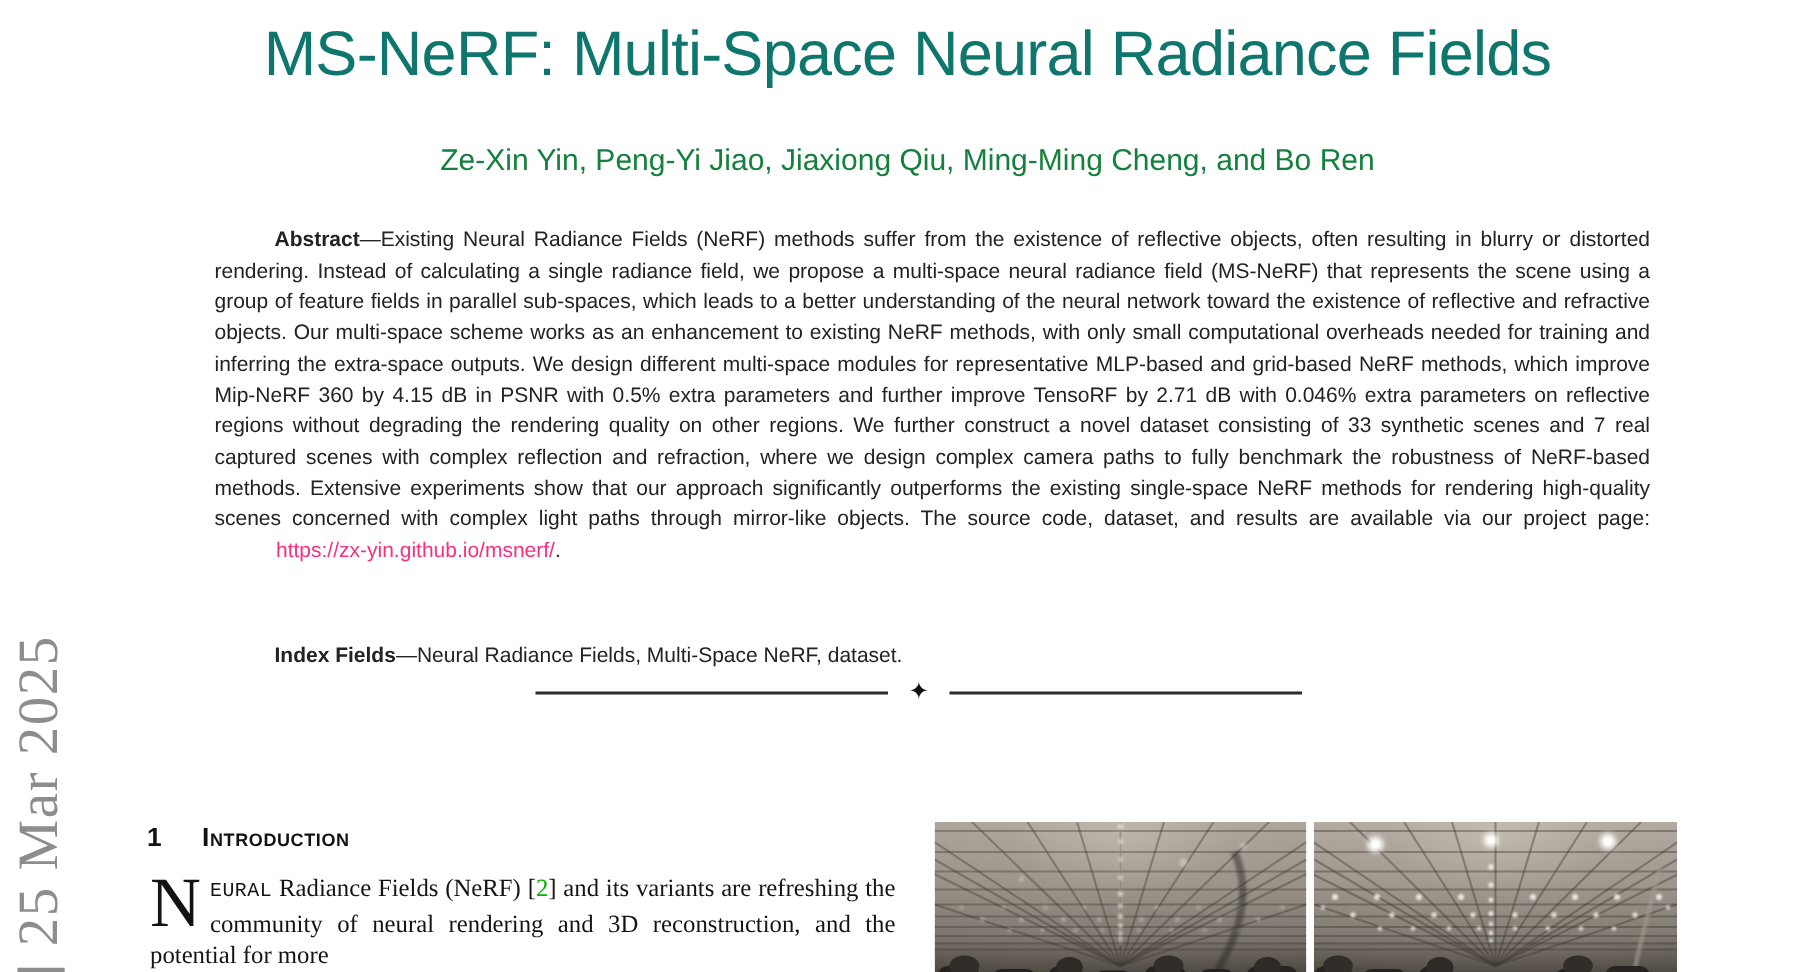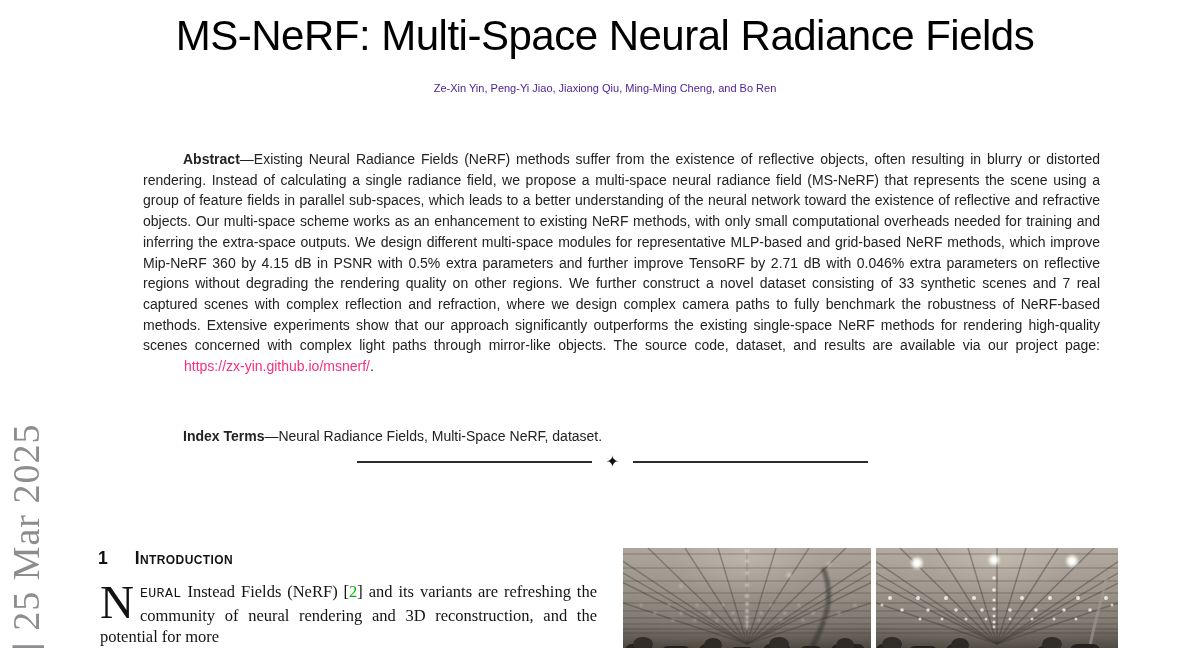--- a/index.html
+++ b/index.html
@@ -11,24 +11,24 @@
     position:absolute;left:4px;top:655px;
     font-family:"Liberation Serif",serif;
     font-size:38px;color:#8d8d90;white-space:nowrap;
     transform:rotate(-90deg);transform-origin:0 0;
     letter-spacing:1px;
   }
 
   
   .head-wrap{position:absolute;left:100px;top:0;width:1010px;text-align:center;}
   .paper-title{
-    margin-top:12px;font-size:42px;line-height:48px;color:#000000;
+    margin-top:12px;font-size:42px;line-height:48px;color:#0f766e;
     letter-spacing:-0.5px;font-weight:normal;
   }
-  .paper-authors{margin-top:22px;font-size:11px;color:#4c1d95;}
+  .paper-authors{margin-top:36px;font-size:20px;color:#15803d;}
 
   
   .abstract{
     position:absolute;left:143px;top:149px;width:957px;
     font-size:14px;line-height:20.7px;color:#222;
     text-align:justify;
   }
   .b{font-weight:bold;margin-left:40px;}
   .abstract a{text-decoration:none;margin-left:41px;}
 
@@ -81,36 +81,36 @@
   <div class="head-wrap">
     <div class="paper-title">MS-NeRF: Multi-Space Neural Radiance Fields</div>
     <div class="paper-authors">Ze-Xin Yin, Peng-Yi Jiao, Jiaxiong Qiu, Ming-Ming Cheng, and Bo Ren</div>
   </div>
 
   <div class="abstract">
     <span class="b">Abstract</span><span>—Existing Neural Radiance Fields (NeRF) methods suffer from the existence of reflective objects, often resulting in blurry or distorted rendering. Instead of calculating a single radiance field, we propose a multi-space neural radiance field (MS-NeRF) that represents the scene using a group of feature fields in parallel sub-spaces, which leads to a better understanding of the neural network toward the existence of reflective and refractive objects. Our multi-space scheme works as an enhancement to existing NeRF methods, with only small computational overheads needed for training and inferring the extra-space outputs. We design different multi-space modules for representative MLP-based and grid-based NeRF methods, which improve Mip-NeRF 360 by 4.15 dB in PSNR with 0.5% extra parameters and further improve TensoRF by 2.71 dB with 0.046% extra parameters on reflective regions without degrading the rendering quality on other regions. We further construct a novel dataset consisting of 33 synthetic scenes and 7 real captured scenes with complex reflection and refraction, where we design complex camera paths to fully benchmark the robustness of NeRF-based methods. Extensive experiments show that our approach significantly outperforms the existing single-space NeRF methods for rendering high-quality scenes concerned with complex light paths through mirror-like objects. The source code, dataset, and results are available via our project page: </span><a href="#" style="color: rgb(244, 48, 127);">https://zx-yin.github.io/msnerf/</a><span>.</span>
   </div>
 
   <div class="index-terms">
-    <span class="b">Index Terms</span><span>—Neural Radiance Fields, Multi-Space NeRF, dataset.</span>
+    <span class="b">Index Fields</span><span>—Neural Radiance Fields, Multi-Space NeRF, dataset.</span>
   </div>
 
   <div class="divider">
     <div class="line"></div>
     <div class="diamond">✦</div>
     <div class="line"></div>
   </div>
 
   <div class="section-heading">
     <span>1</span>
     <span class="stitle">Introduction</span>
   </div>
 
   <div class="intro-par">
-    <span class="dropcap">N</span><span class="smallcaps">EURAL</span><span> Instead Fields (NeRF) [</span><span style="color: rgb(0, 180, 0);">2</span><span>] and its variants are refreshing the community of neural rendering and 3D reconstruction, and the potential for more</span>
+    <span class="dropcap">N</span><span class="smallcaps">EURAL</span><span> Radiance Fields (NeRF) [</span><span style="color: rgb(0, 180, 0);">2</span><span>] and its variants are refreshing the community of neural rendering and 3D reconstruction, and the potential for more</span>
   </div>
 
   <div class="fig-panel left">
     <svg width="248" height="140" viewBox="0 0 248 140">
       <defs>
         <linearGradient id="gL" x1="0" y1="0" x2="0" y2="1">
           <stop offset="0" stop-color="#aba399"></stop>
           <stop offset="0.3" stop-color="#968e84"></stop>
           <stop offset="0.55" stop-color="#7a736b"></stop>
           <stop offset="0.72" stop-color="#4b463f"></stop>

